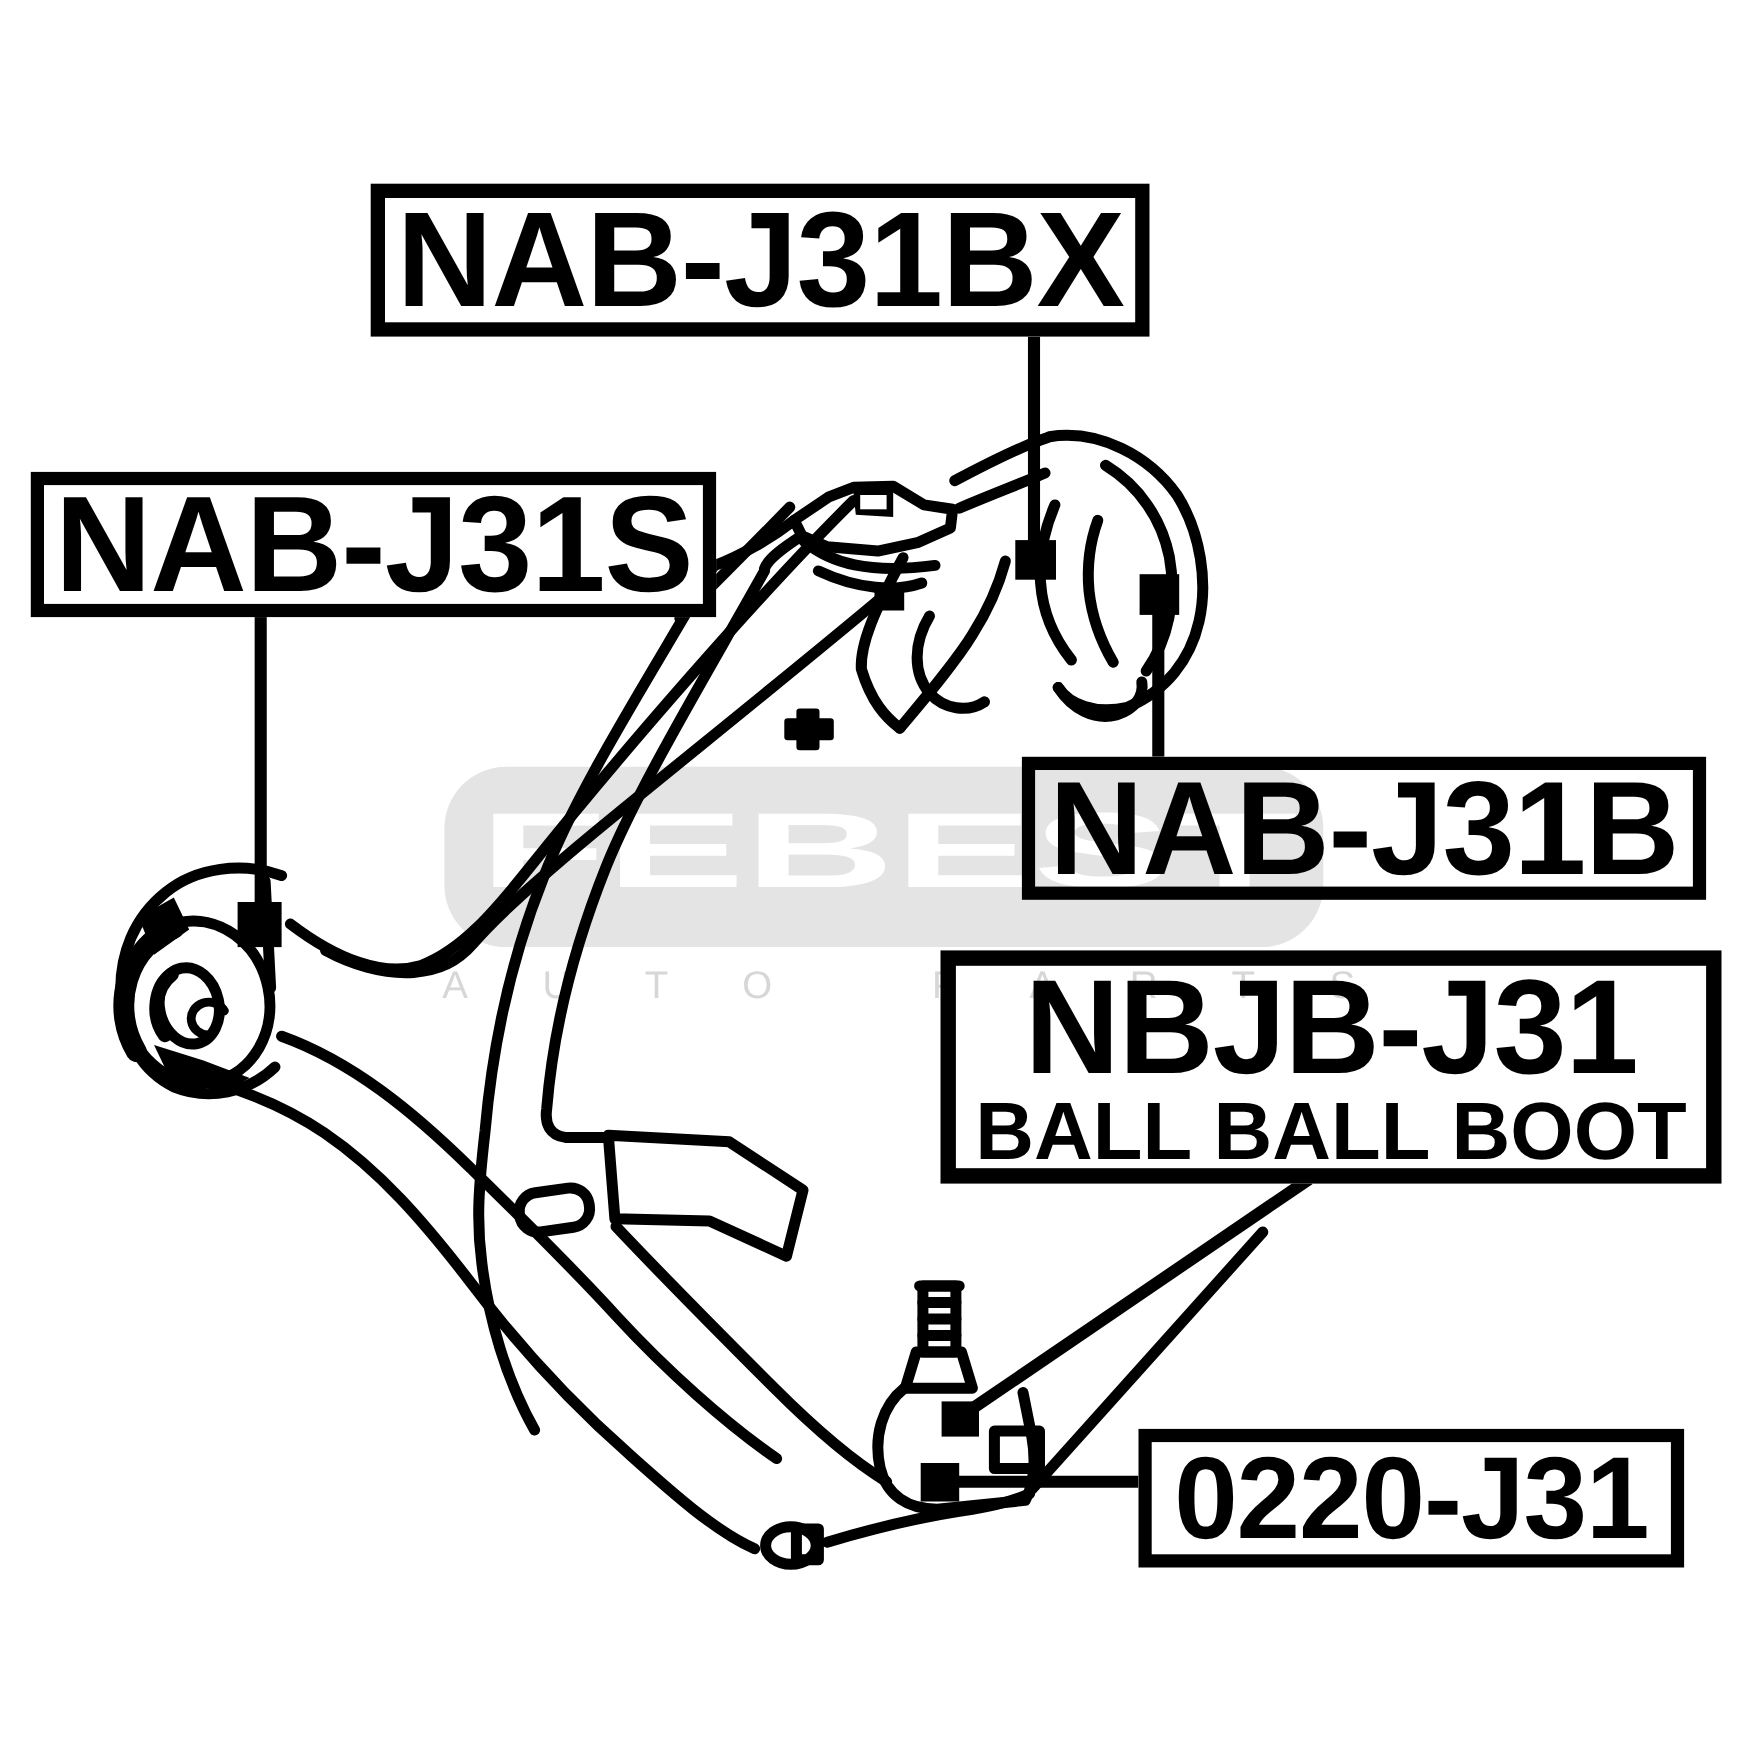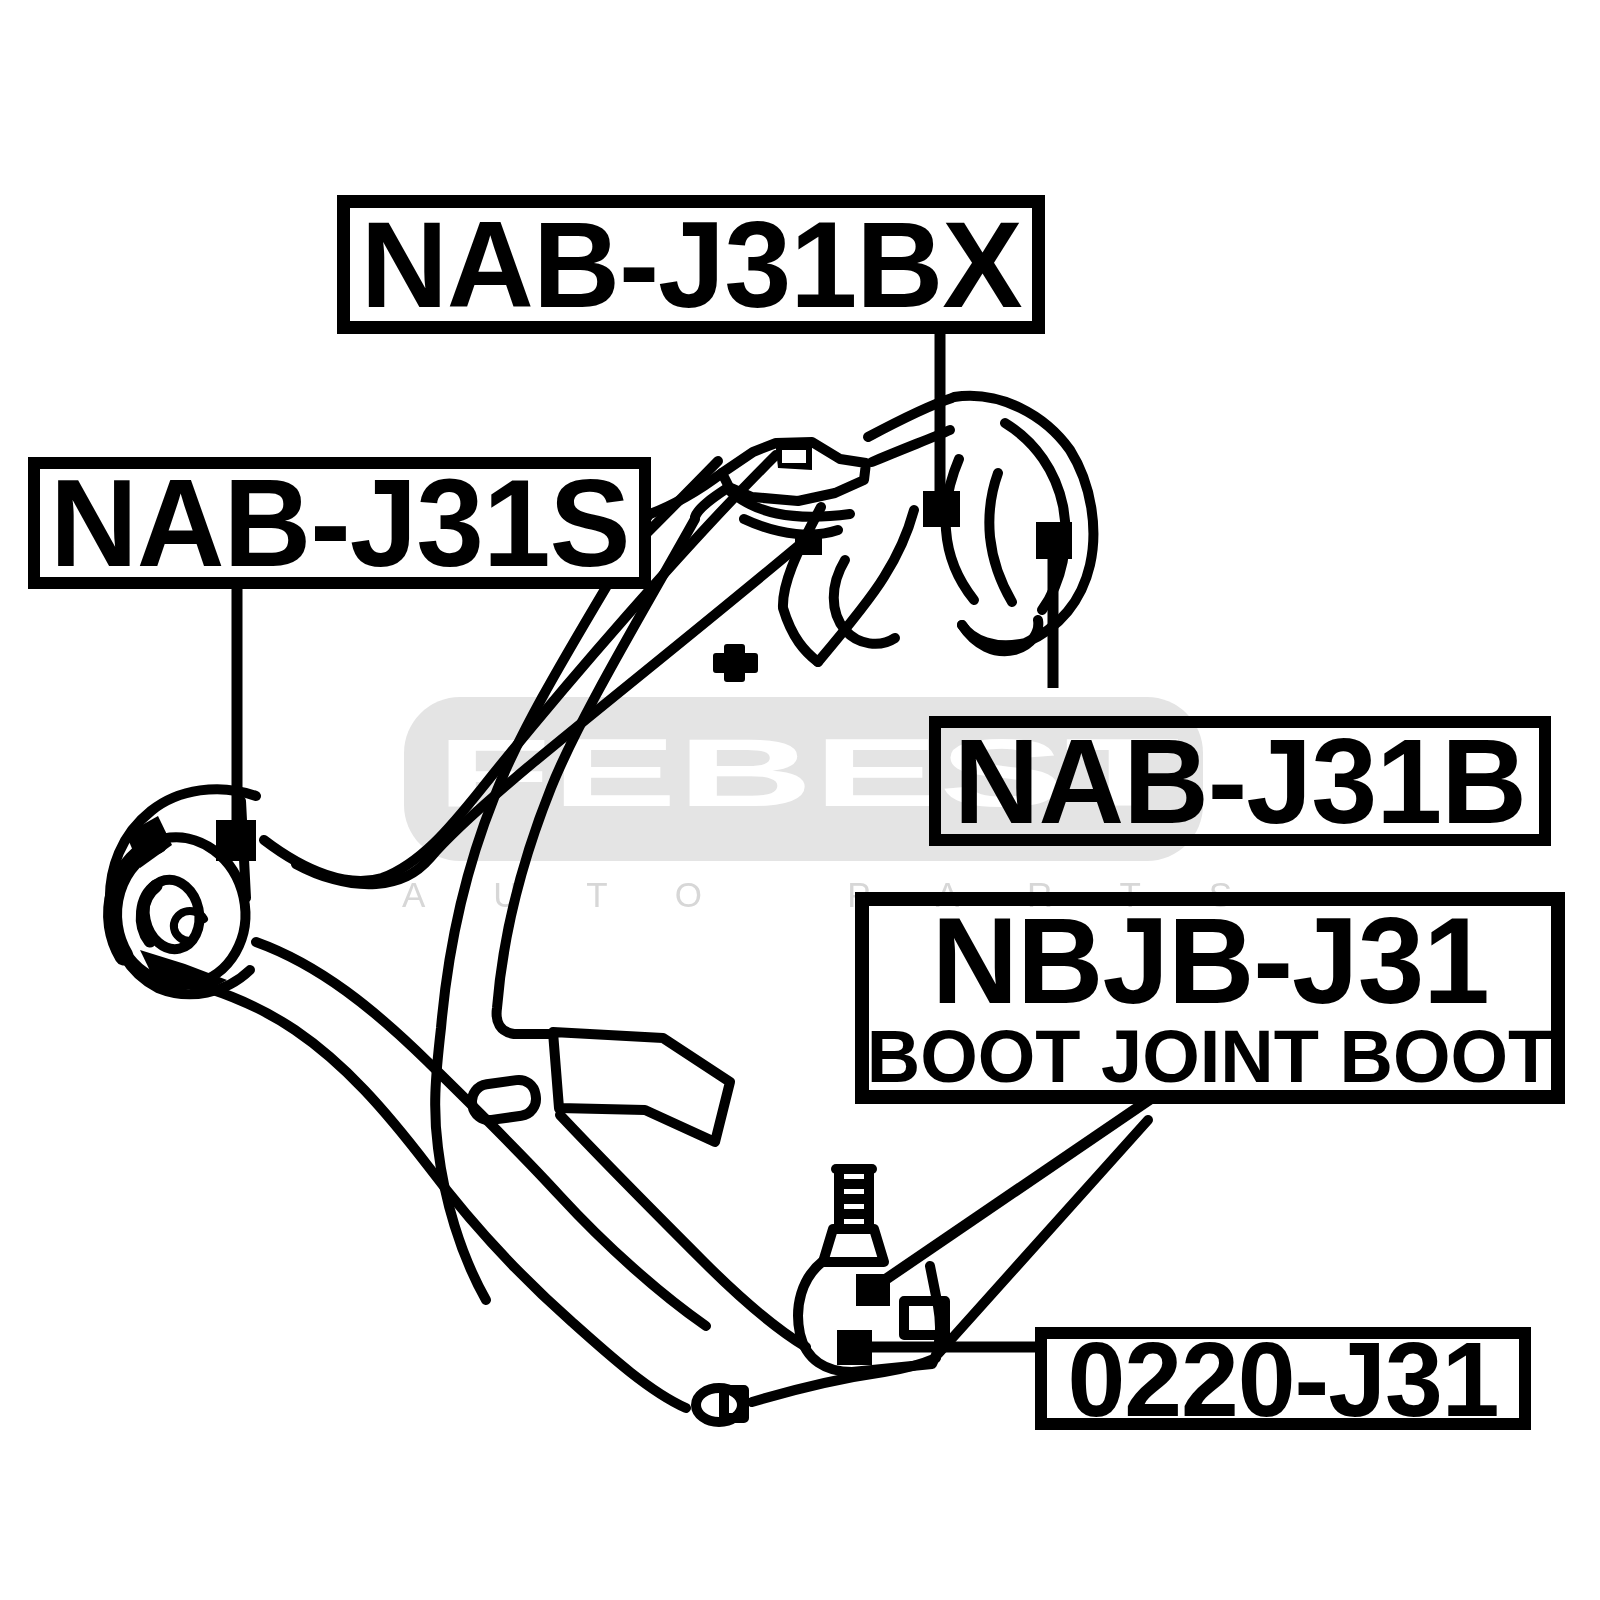--- a/index.html
+++ b/index.html
@@ -5,33 +5,33 @@
   html,body{margin:0;padding:0;background:#ffffff;}
   .stage{
     position:relative;width:1600px;height:1600px;background:#ffffff;overflow:hidden;
     font-family:"Liberation Sans","DejaVu Sans",sans-serif;
   }
   .layer{position:absolute;left:0;top:0;width:1600px;height:1600px;}
   .watermark-layer{mix-blend-mode:multiply;pointer-events:none;}
   .callout{
     position:absolute;box-sizing:border-box;border:13px solid #000;background:#ffffff;
     display:flex;flex-direction:column;align-items:center;justify-content:center;
-    color:#000;font-weight:bold;line-height:1;white-space:nowrap;margin-top:28px;
+    color:#000;font-weight:bold;line-height:1;white-space:nowrap;
   }
   .callout .code{letter-spacing:-1px;transform:scaleX(0.98);}
   #box-nab-j31bx{left:337px;top:167px;width:708px;height:139px;}
   #box-nab-j31bx .code{font-size:123px;}
   #box-nab-j31s{left:28px;top:429px;width:623px;height:132px;border-width:12px;}
   #box-nab-j31s .code{font-size:124px;}
   #box-nab-j31b{left:929px;top:688px;width:622px;height:130px;border-width:12px;}
   #box-nab-j31b .code{font-size:121px;}
   #box-nbjb-j31{left:855px;top:864px;width:710px;height:212px;border-width:14px;}
   #box-nbjb-j31 .code{font-size:122px;line-height:0.95;}
   #box-nbjb-j31 .caption{font-size:74px;font-weight:bold;letter-spacing:0;margin-top:2px;line-height:0.95;}
-  #box-0220-j31{left:1035px;top:1299px;width:496px;height:103px;border-width:12px;}
+  #box-0220-j31{left:1035px;top:1299px;width:496px;height:126px;border-width:12px;}
   #box-0220-j31 .code{font-size:106px;}
 </style>
 </head>
 <body>
 
 <div class="stage">
 
   <svg class="layer" viewBox="0 0 1600 1600" aria-hidden="true">
     <g stroke="#000000" stroke-width="10" fill="none" stroke-linecap="round" stroke-linejoin="round">
 
@@ -115,21 +115,21 @@
     <span class="code">NAB-J31BX</span>
   </div>
   <div class="callout" id="box-nab-j31s">
     <span class="code">NAB-J31S</span>
   </div>
   <div class="callout" id="box-nab-j31b">
     <span class="code">NAB-J31B</span>
   </div>
   <div class="callout" id="box-nbjb-j31">
     <span class="code">NBJB-J31</span>
-    <span class="caption">BOOT JOINT BOOT</span>
+    <span class="caption">BALL BALL BOOT</span>
   </div>
   <div class="callout" id="box-0220-j31">
     <span class="code">0220-J31</span>
   </div>
 
   <svg class="layer watermark-layer" viewBox="0 0 1600 1600" aria-hidden="true">
     <rect x="404" y="697" width="799" height="164" rx="56" fill="#e4e4e4"></rect>
     <text x="436" y="806" font-size="97" font-weight="bold" fill="#ffffff" font-family="Liberation Sans, DejaVu Sans, sans-serif" textLength="744" lengthAdjust="spacingAndGlyphs">FEBEST</text>
     <text x="402" y="907" font-size="35" font-weight="normal" fill="#d7d7d7" font-family="Liberation Sans, DejaVu Sans, sans-serif" textLength="830" lengthAdjust="spacing">AUTO PARTS</text>
   </svg>

